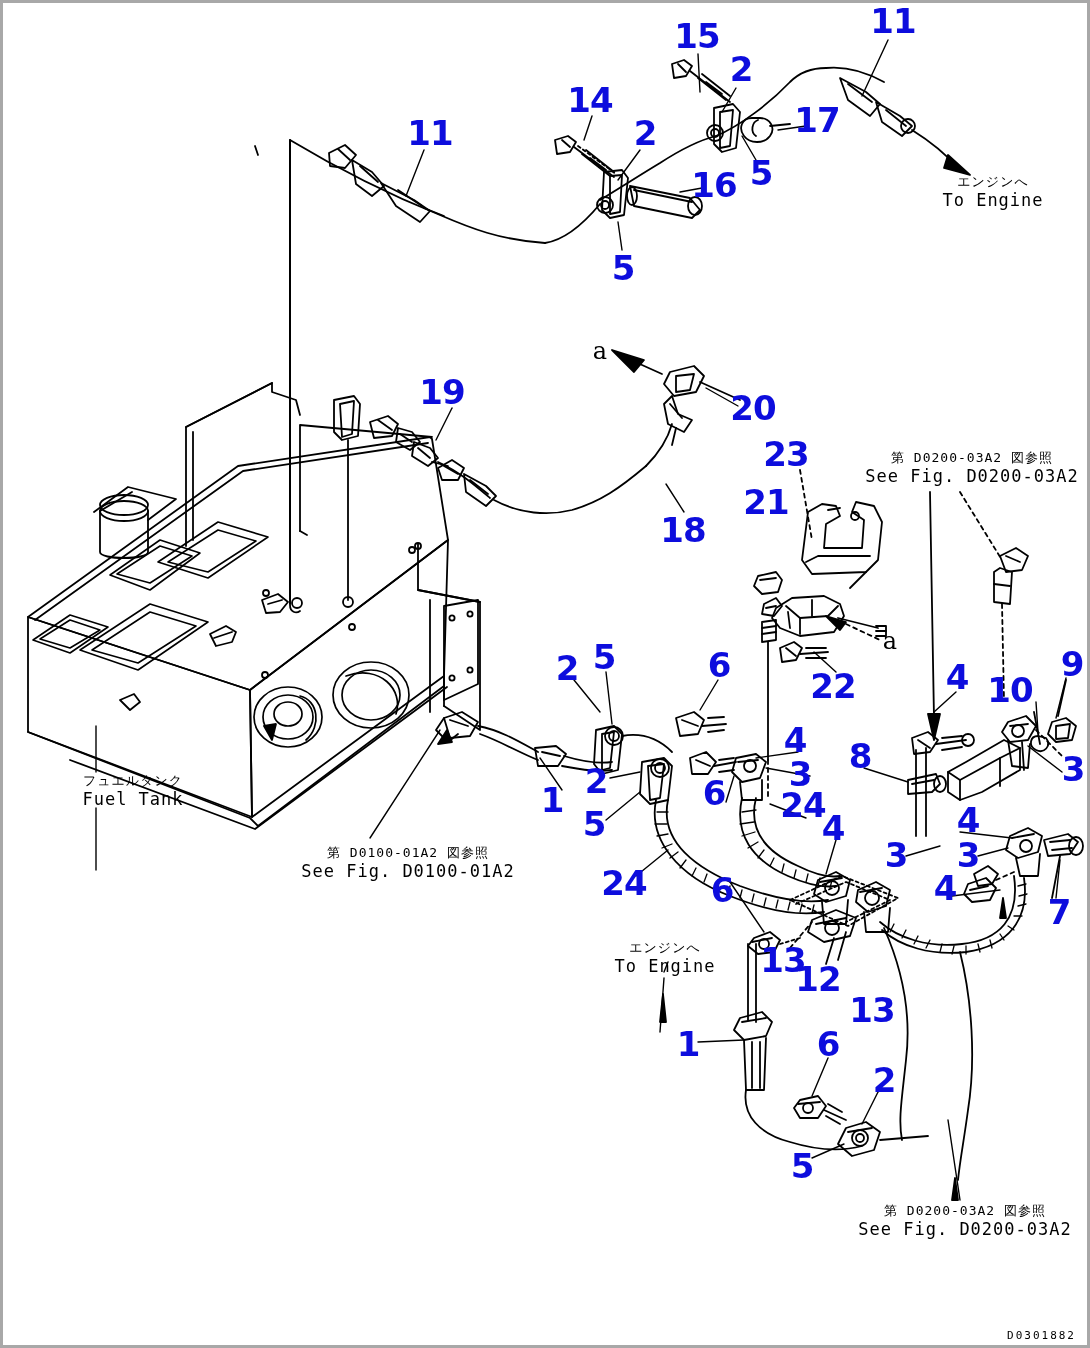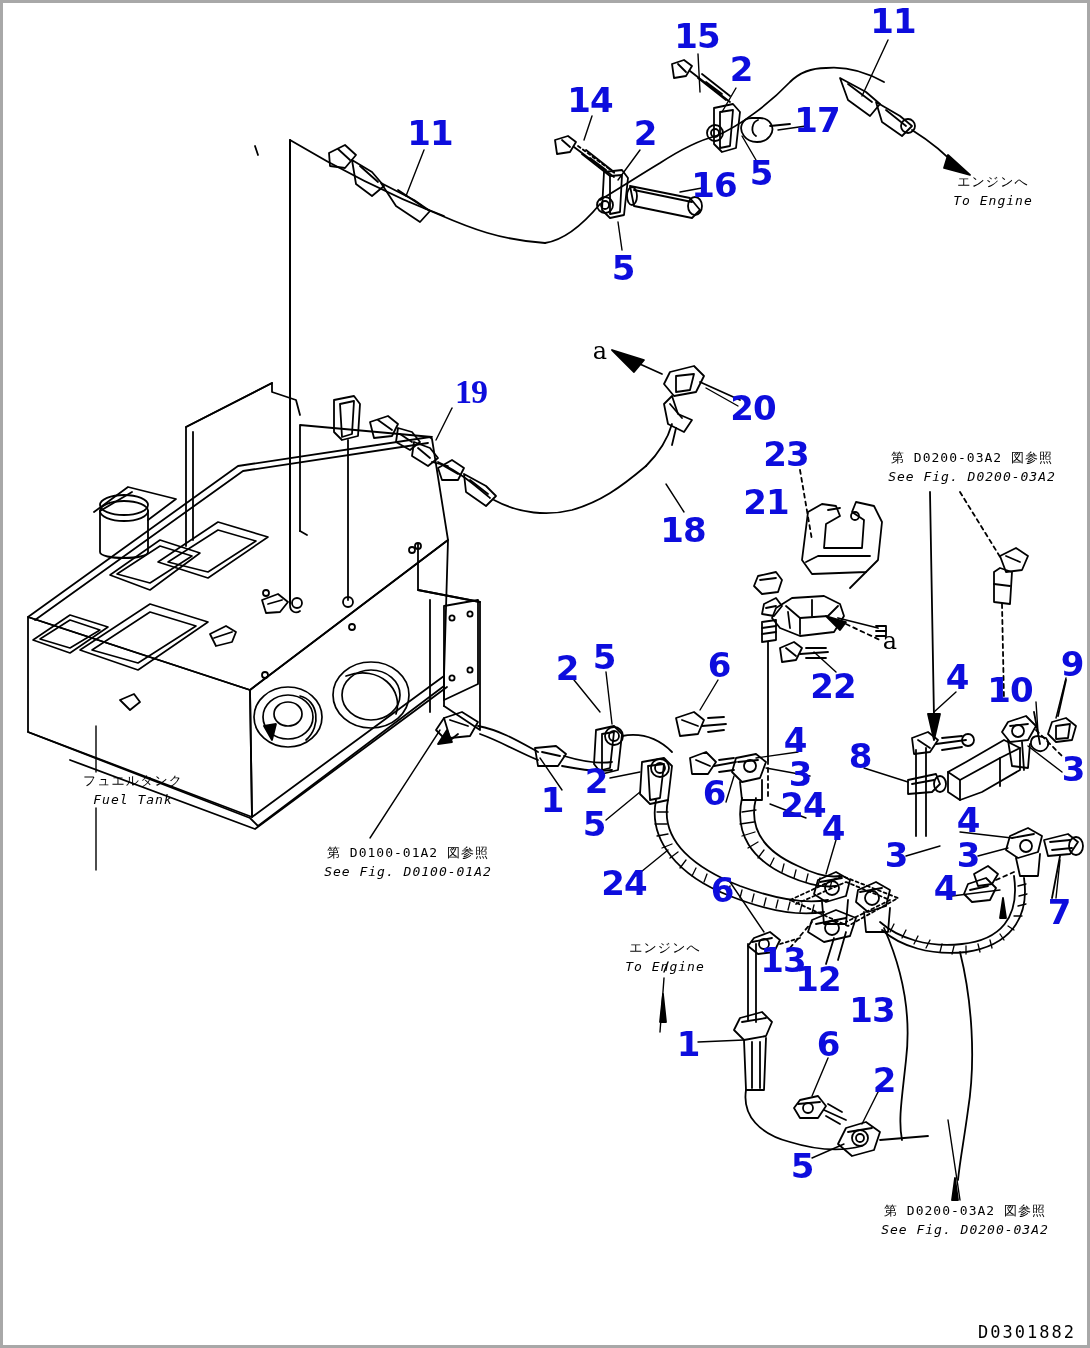--- a/index.html
+++ b/index.html
@@ -49,36 +49,36 @@
     font-family: "DejaVu Sans Mono", monospace;
     font-size: 16px;
     line-height: 19px;
     white-space: pre;
     letter-spacing: 0px;
     transform: translate(-50%, -50%);
     text-align: center;
     user-select: none;
   }
   .note .jp { display: block; font-size: 13px; letter-spacing: 1px;}
-  .note .en { display: block; font-size: 13px; letter-spacing: 1px; font-style: italic;}
+  .note .en { display: block; font-size: 17px; letter-spacing: 1px;}
   .marker-a {
     position: absolute;
     color: #000000;
     font-family: "DejaVu Serif", serif;
     font-size: 24px;
     transform: translate(-50%, -50%);
     user-select: none;
   }
   #drawing-no {
     position: absolute;
     right: 14px;
     bottom: 6px;
     color: #000000;
     font-family: "DejaVu Sans Mono", monospace;
-    font-size: 17px;
+    font-size: 11px;
     letter-spacing: 2px;
     white-space: nowrap;
     user-select: none;
   }
 </style>
 </head>
 <body>
 
 <div id="page">
 
@@ -538,21 +538,21 @@
       <div class="callout" style="left: 430px; top: 133px;">11</div>
       <div class="callout" style="left: 697px; top: 36px;">15</div>
       <div class="callout" style="left: 741px; top: 69px;">2</div>
       <div class="callout" style="left: 893px; top: 21px;">11</div>
       <div class="callout" style="left: 817px; top: 120px;">17</div>
       <div class="callout" style="left: 590px; top: 100px;">14</div>
       <div class="callout" style="left: 645px; top: 133px;">2</div>
       <div class="callout" style="left: 761px; top: 173px;">5</div>
       <div class="callout" style="left: 714px; top: 185px;">16</div>
       <div class="callout" style="left: 623px; top: 268px;">5</div>
-      <div class="callout" style="left: 471px; top: 392px; font-family: Liberation Serif, serif;">19</div>
+      <div class="callout" style="left: 442px; top: 392px;">19</div>
       <div class="callout" style="left: 753px; top: 408px;">20</div>
       <div class="callout" style="left: 786px; top: 454px;">23</div>
       <div class="callout" style="left: 766px; top: 502px;">21</div>
       <div class="callout" style="left: 683px; top: 530px;">18</div>
       <div class="callout" style="left: 833px; top: 686px;">22</div>
       <div class="callout" style="left: 567px; top: 668px;">2</div>
       <div class="callout" style="left: 604px; top: 657px;">5</div>
       <div class="callout" style="left: 719px; top: 665px;">6</div>
       <div class="callout" style="left: 957px; top: 677px;">4</div>
       <div class="callout" style="left: 1072px; top: 664px;">9</div>

